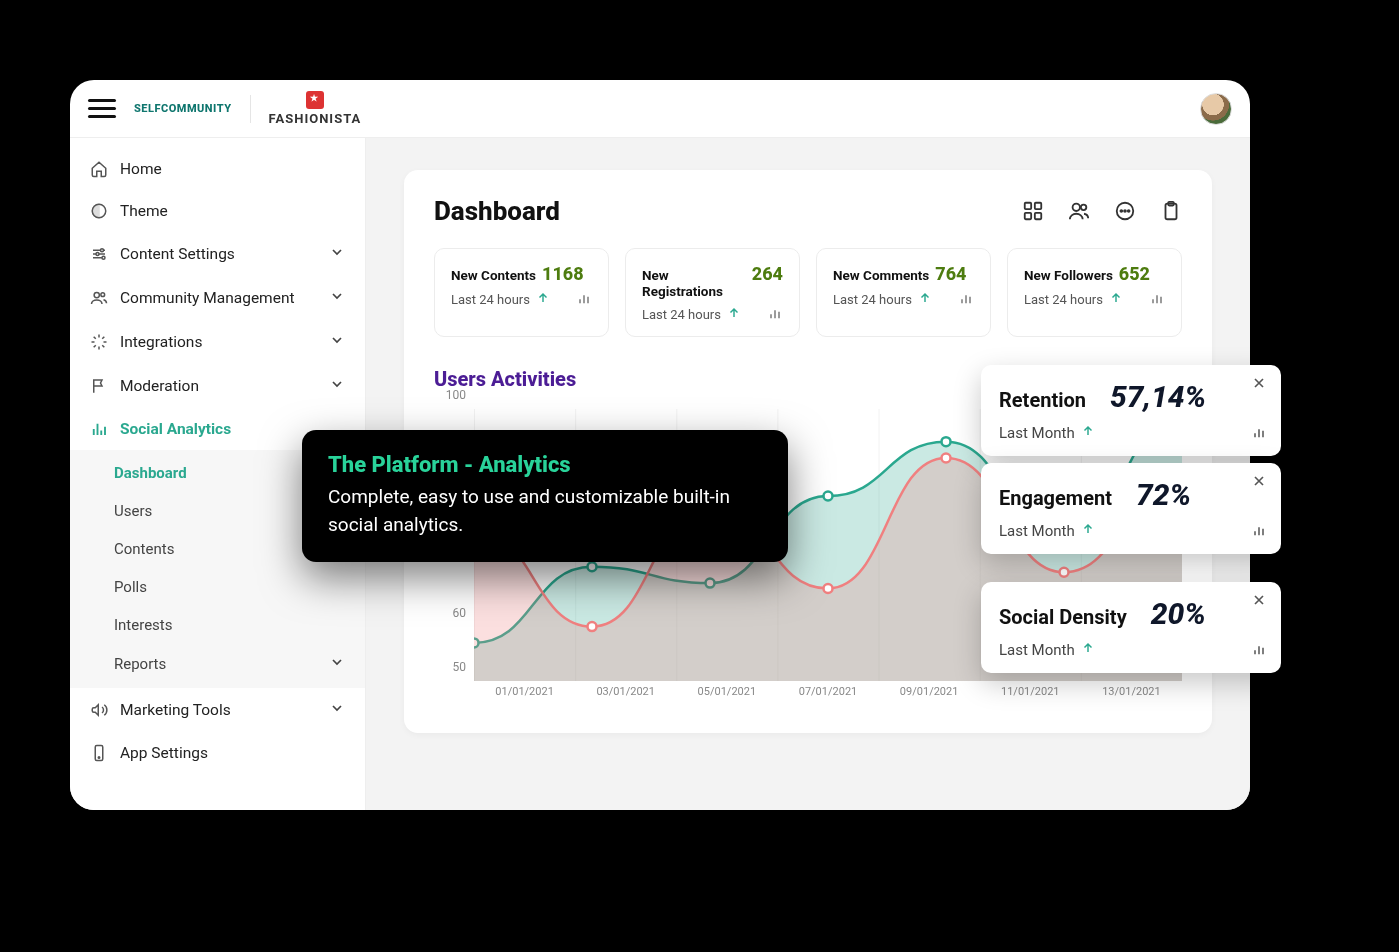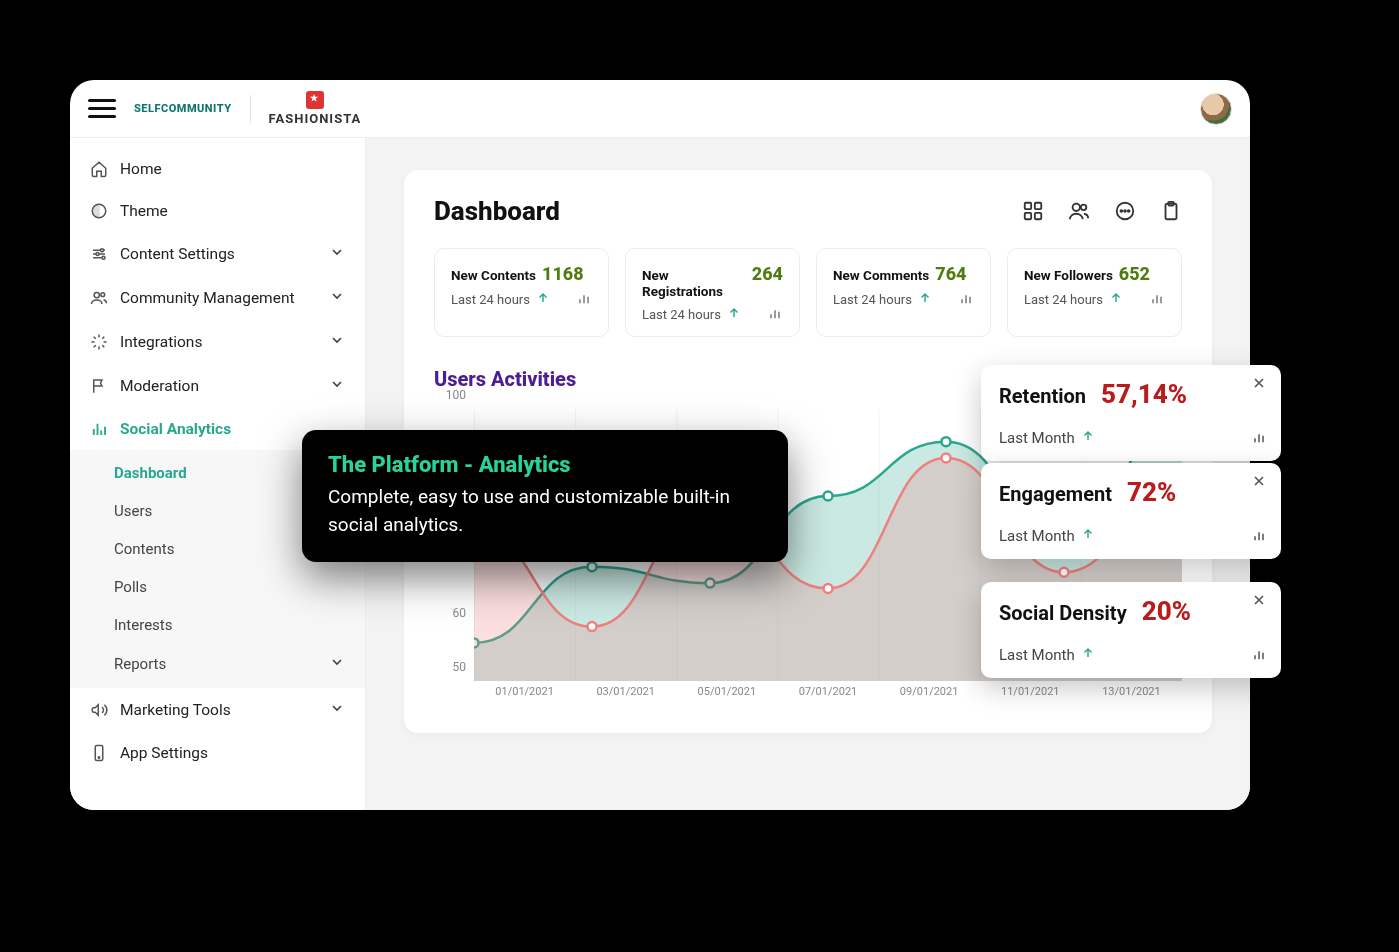--- a/index.html
+++ b/index.html
@@ -150,25 +150,25 @@
   .float-card {
     position: absolute;
     right: 118px;
     width: 300px;
     background: #fff;
     border-radius: 10px;
     padding: 14px 18px 14px 18px;
     box-shadow: 0 10px 28px rgba(0,0,0,.22);
     z-index: 9;
   }
-  .float-top { display: flex; align-items: baseline; gap: 15px; }
+  .float-top { display: flex; align-items: baseline; gap: 24px; }
   .float-label { font-size: 20px; font-weight: 700; color: #111; }
-  .float-value { font-size: 26px; font-weight: 800; color: #b91c1c; }
+  .float-value { font-size: 30px; font-weight: 800; color: #0f172a; font-style: italic; }
   .float-close { margin-left: auto; color: #555; cursor: pointer; font-size: 16px; position: absolute; right: 14px; top: 10px; }
-  .float-bottom { display: flex; align-items: center; gap: 6px; font-size: 15px; color: #444; margin-top: 20px; }
+  .float-bottom { display: flex; align-items: center; gap: 6px; font-size: 15px; color: #444; margin-top: 10px; }
   .float-bars { position: absolute; right: 14px; bottom: 12px; color: #666; }
 
   svg.line-chart { position: absolute; inset: 0; }
 </style>
 </head>
 <body>
 
 <div class="app">
   <div class="topbar">
     <div class="hamburger">

